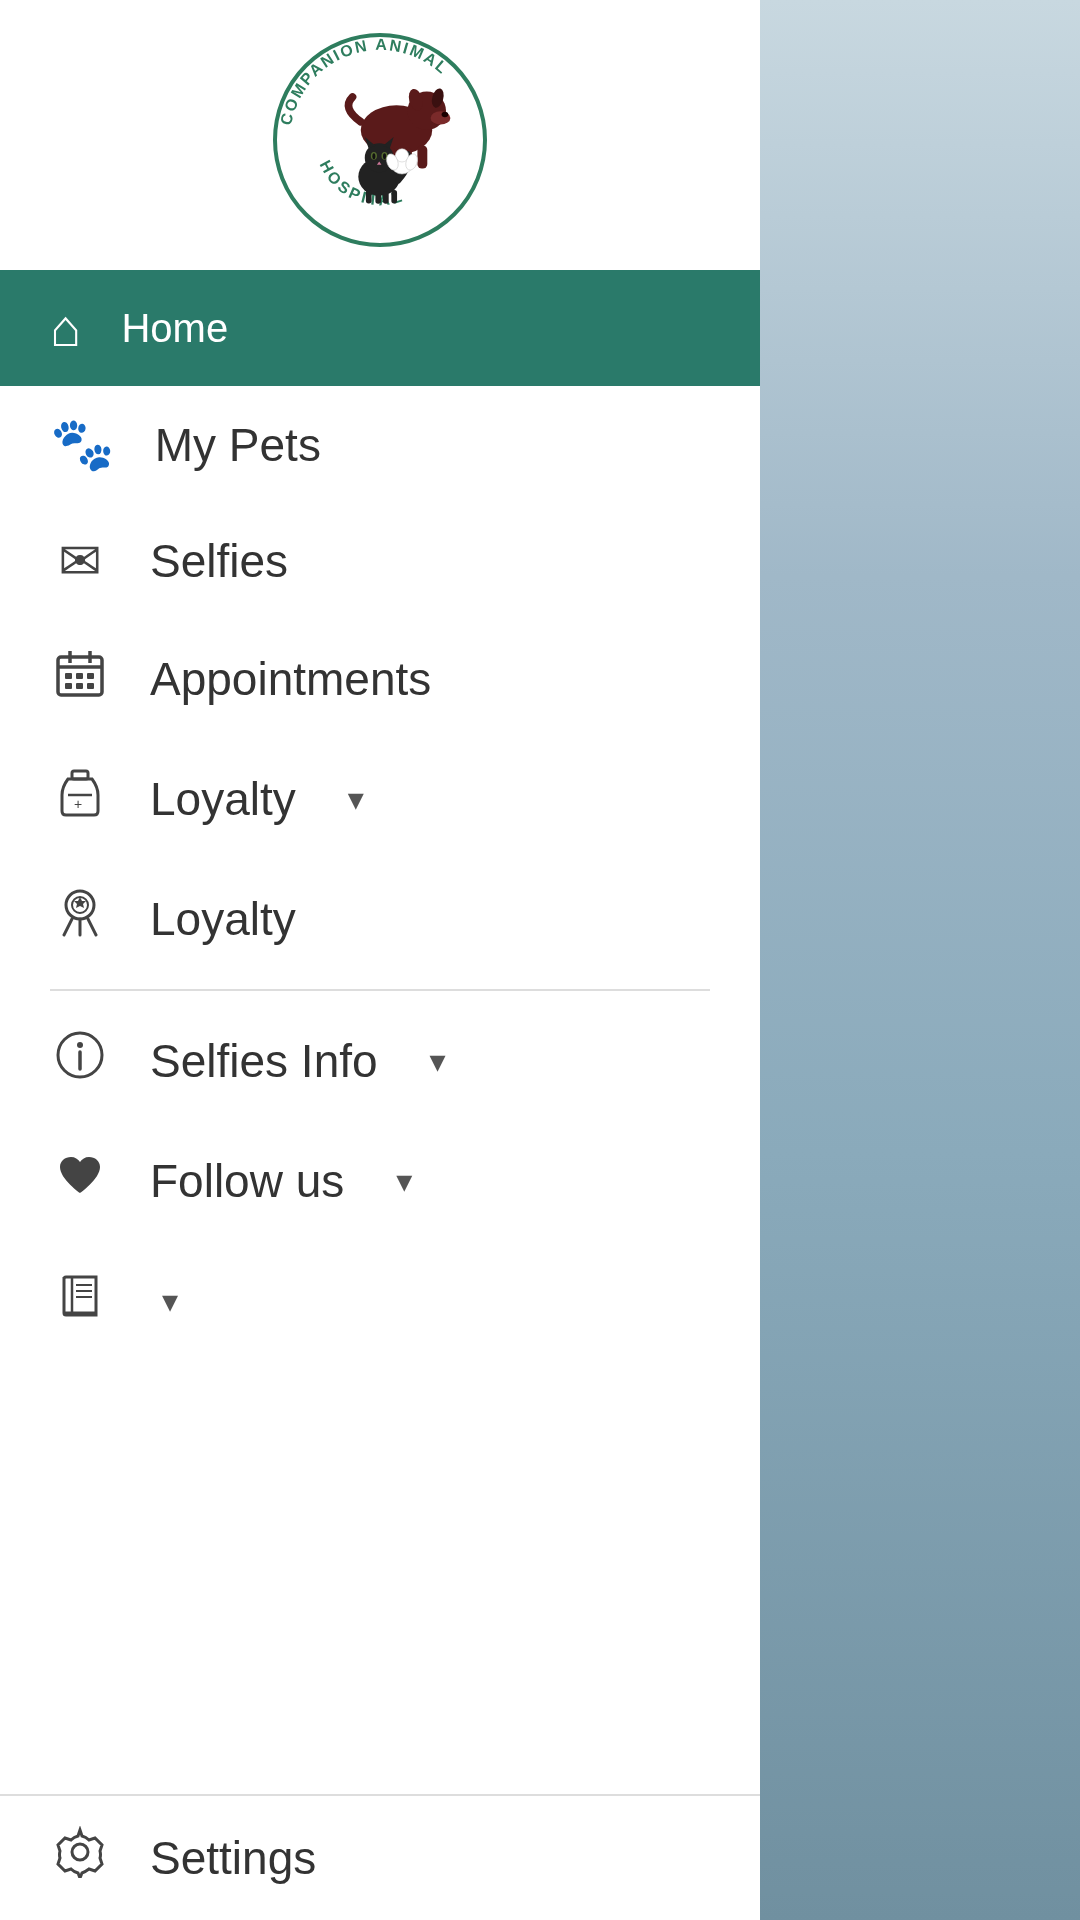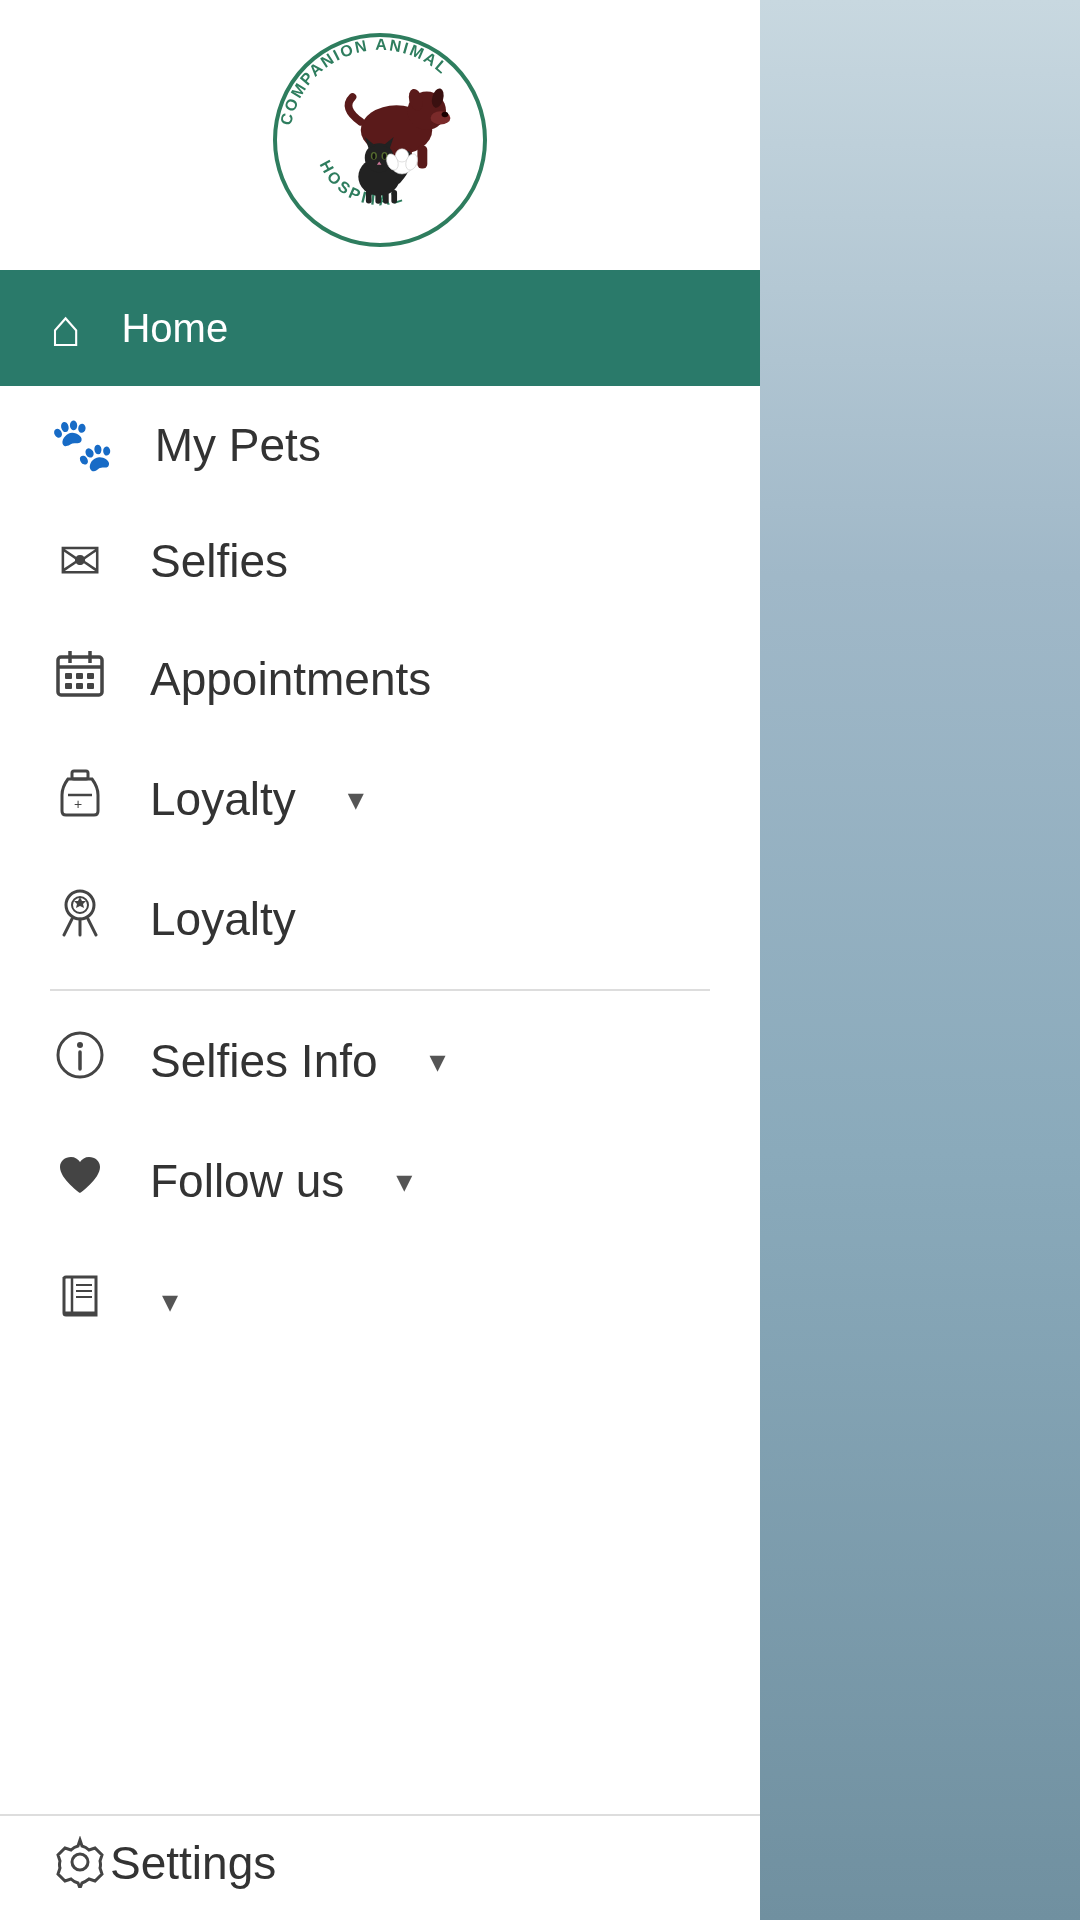--- a/index.html
+++ b/index.html
@@ -113,22 +113,23 @@
     
     .bottom-divider {
       height: 2px;
       background: #ddd;
       margin-top: auto;
     }
 
     
     .nav-settings {
       display: flex;
-      align-items: flex-start;
-      padding: 20px 50px;
+      align-items: center;
+      padding: 30px 50px;
+      gap: 40px;
       cursor: pointer;
     }
 
     .nav-settings .nav-icon {
       color: #444;
       font-size: 52px;
       min-width: 60px;
       text-align: center;
     }
 

